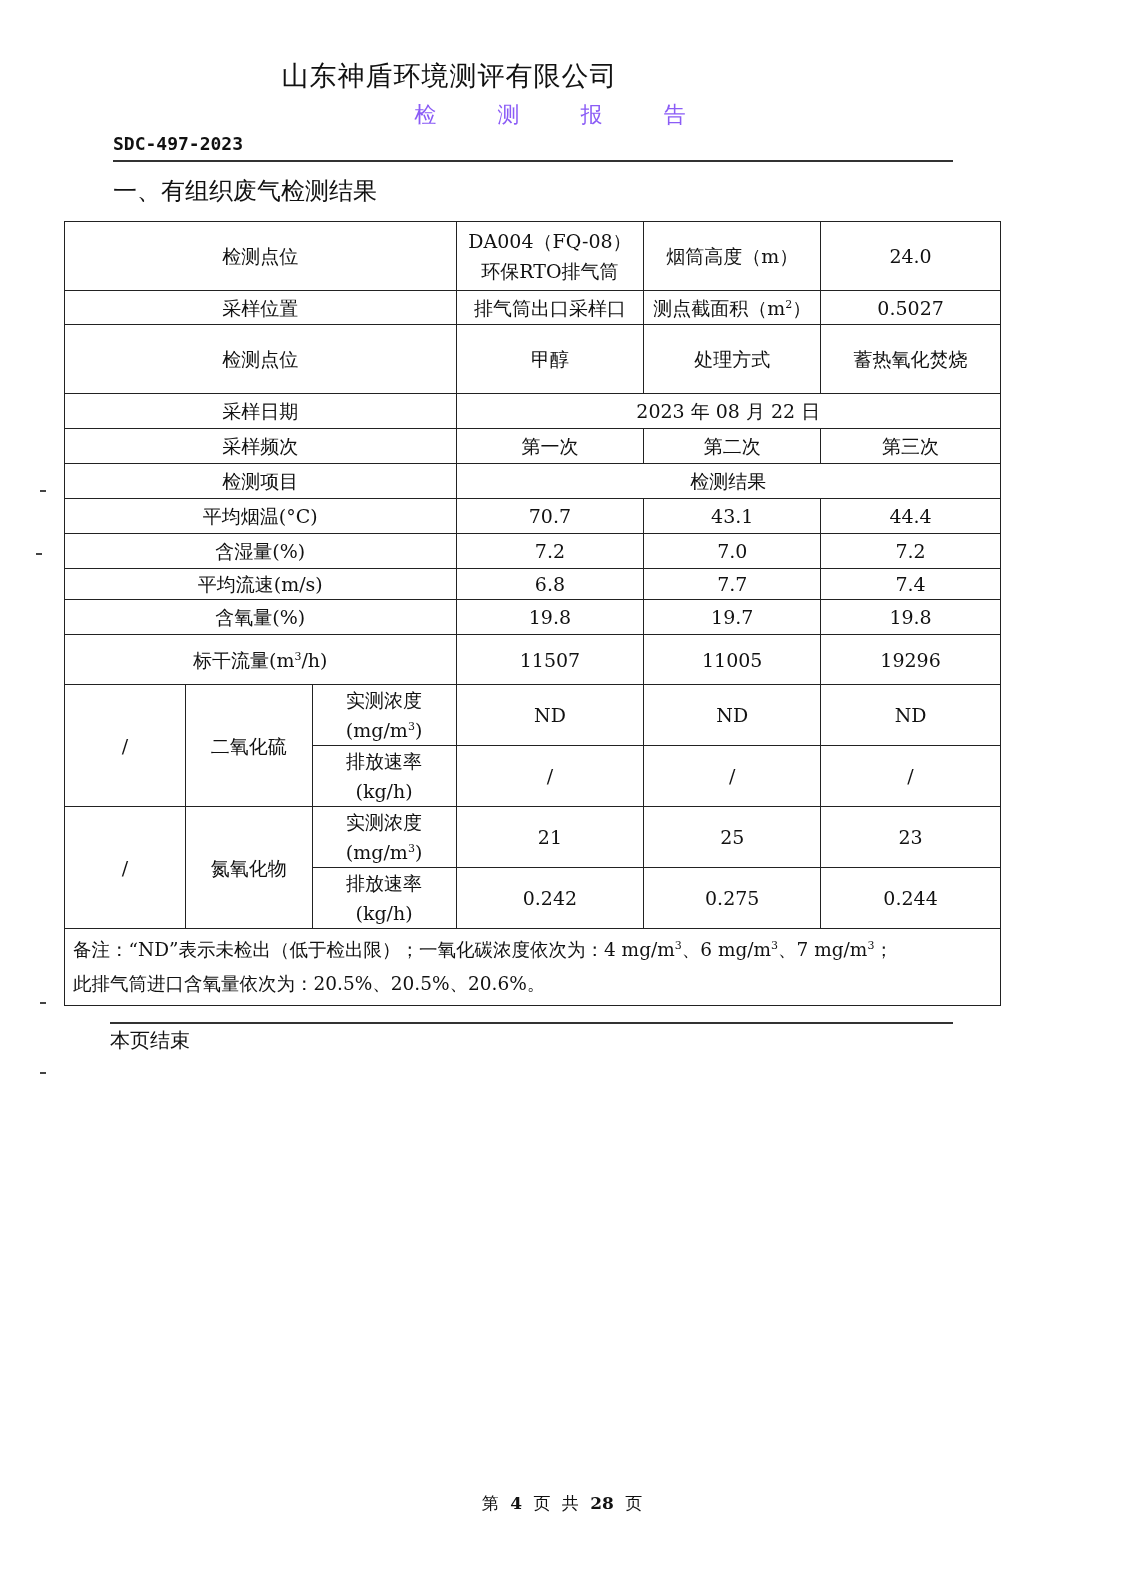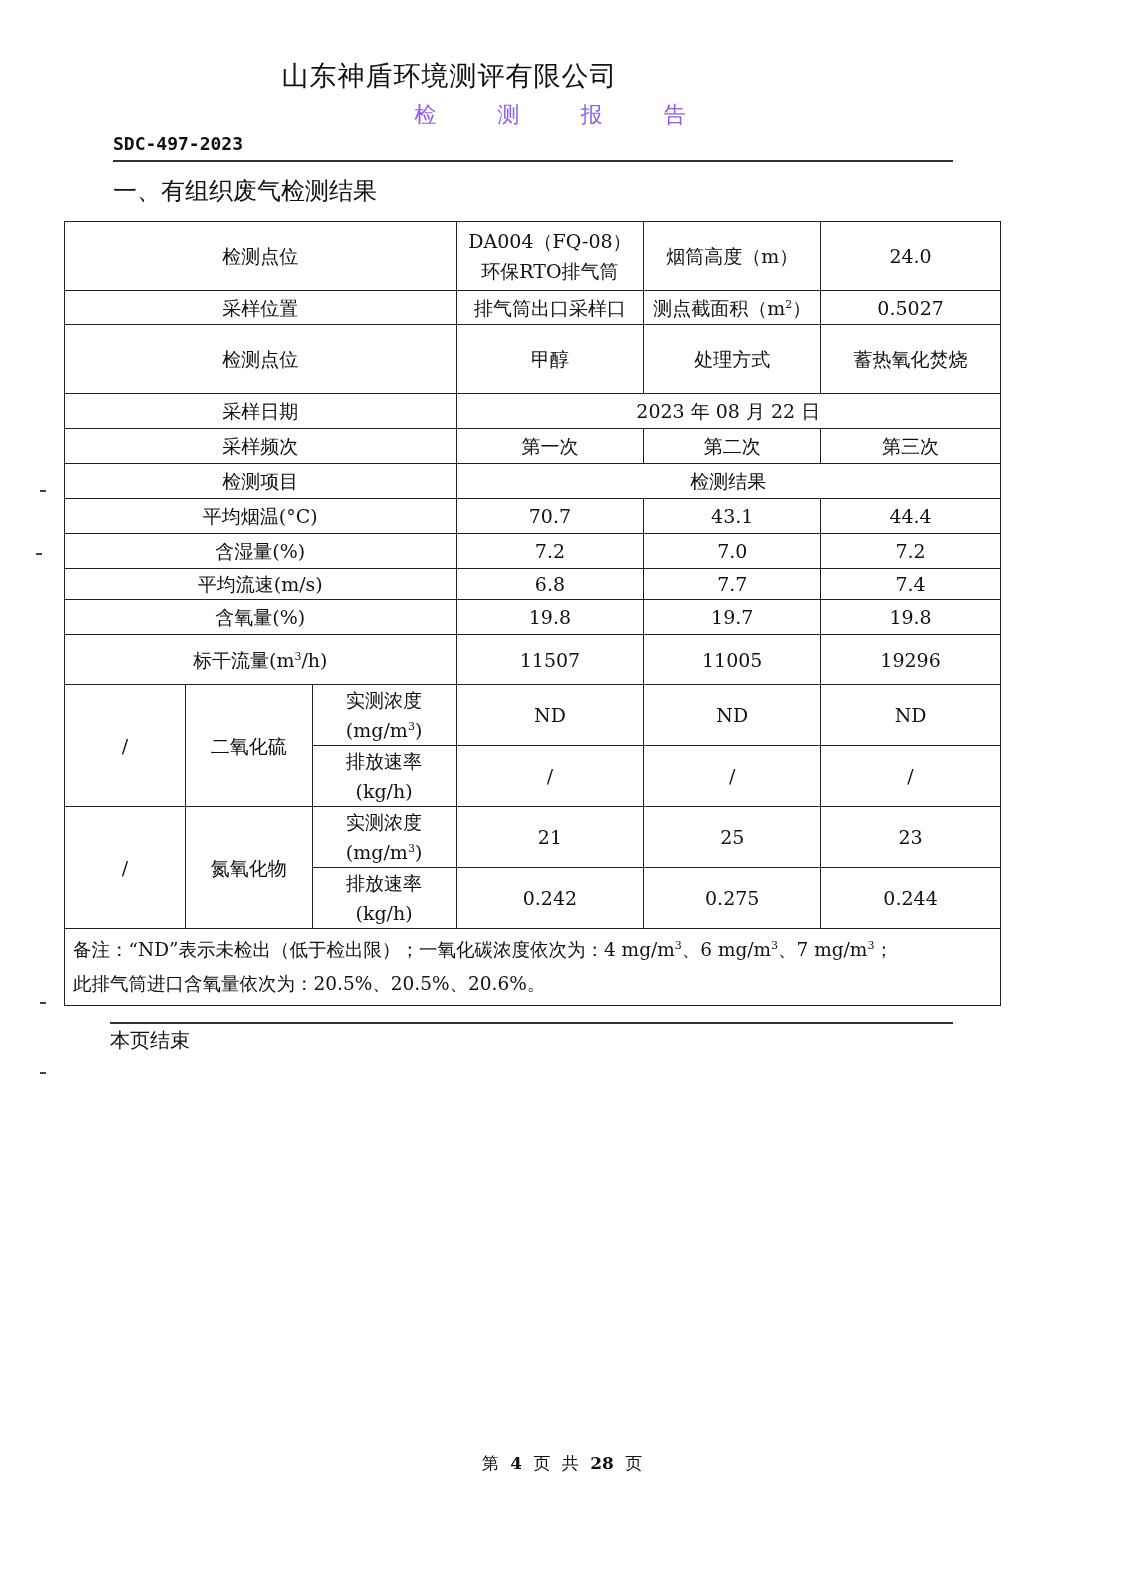--- a/index.html
+++ b/index.html
@@ -11,21 +11,21 @@
             font-family:Liberation Mono, monospace; font-size:22px; letter-spacing:24px; color:#8b5cf6; }
   .docno { position:absolute; left:113px; top:133px; font-family:"DejaVu Sans Mono","Liberation Mono",monospace; font-size:18px;font-weight:bold; }
   .hr1 { position:absolute; left:113px; top:160px; width:840px; height:0; border-top:2px solid #333; }
   .section { position:absolute; left:113px; top:175px; font-family:"DejaVu Sans","Liberation Sans",sans-serif; font-size:24px; }
   table.main { position:absolute; left:64px; top:221px; width:937px; border-collapse:collapse; font-size:19px; }
   table.main td { border:1.5px solid #222; text-align:center; vertical-align:middle; padding:0 4px; line-height:30px; }
   td.note { text-align:left !important; padding:4px 8px !important; line-height:34px !important; font-size:18.5px; }
   sup { font-size:11px; line-height:0; }
   .hr2 { position:absolute; left:110px; top:1022px; width:843px; height:0; border-top:2px solid #333; }
   .endpage { position:absolute; left:110px; top:1027px; font-size:20px;text-align:right; }
-  .footer { position:absolute; left:0; width:1124px; top:1452px; text-align:center; font-size:17px; word-spacing:6px; }
+  .footer { position:absolute; left:0; width:1124px; top:1492px; text-align:center; font-size:17px; word-spacing:6px; }
   .footer b { font-weight:bold; }
   .mark { position:absolute; width:6px; height:1.5px; background:#444; }
 </style>
 </head>
 <body>
 
 <div class="company">山东神盾环境测评有限公司</div>
 <div class="report">检 测 报 告</div>
 <div class="docno">SDC-497-2023</div>
 <div class="hr1"></div>

